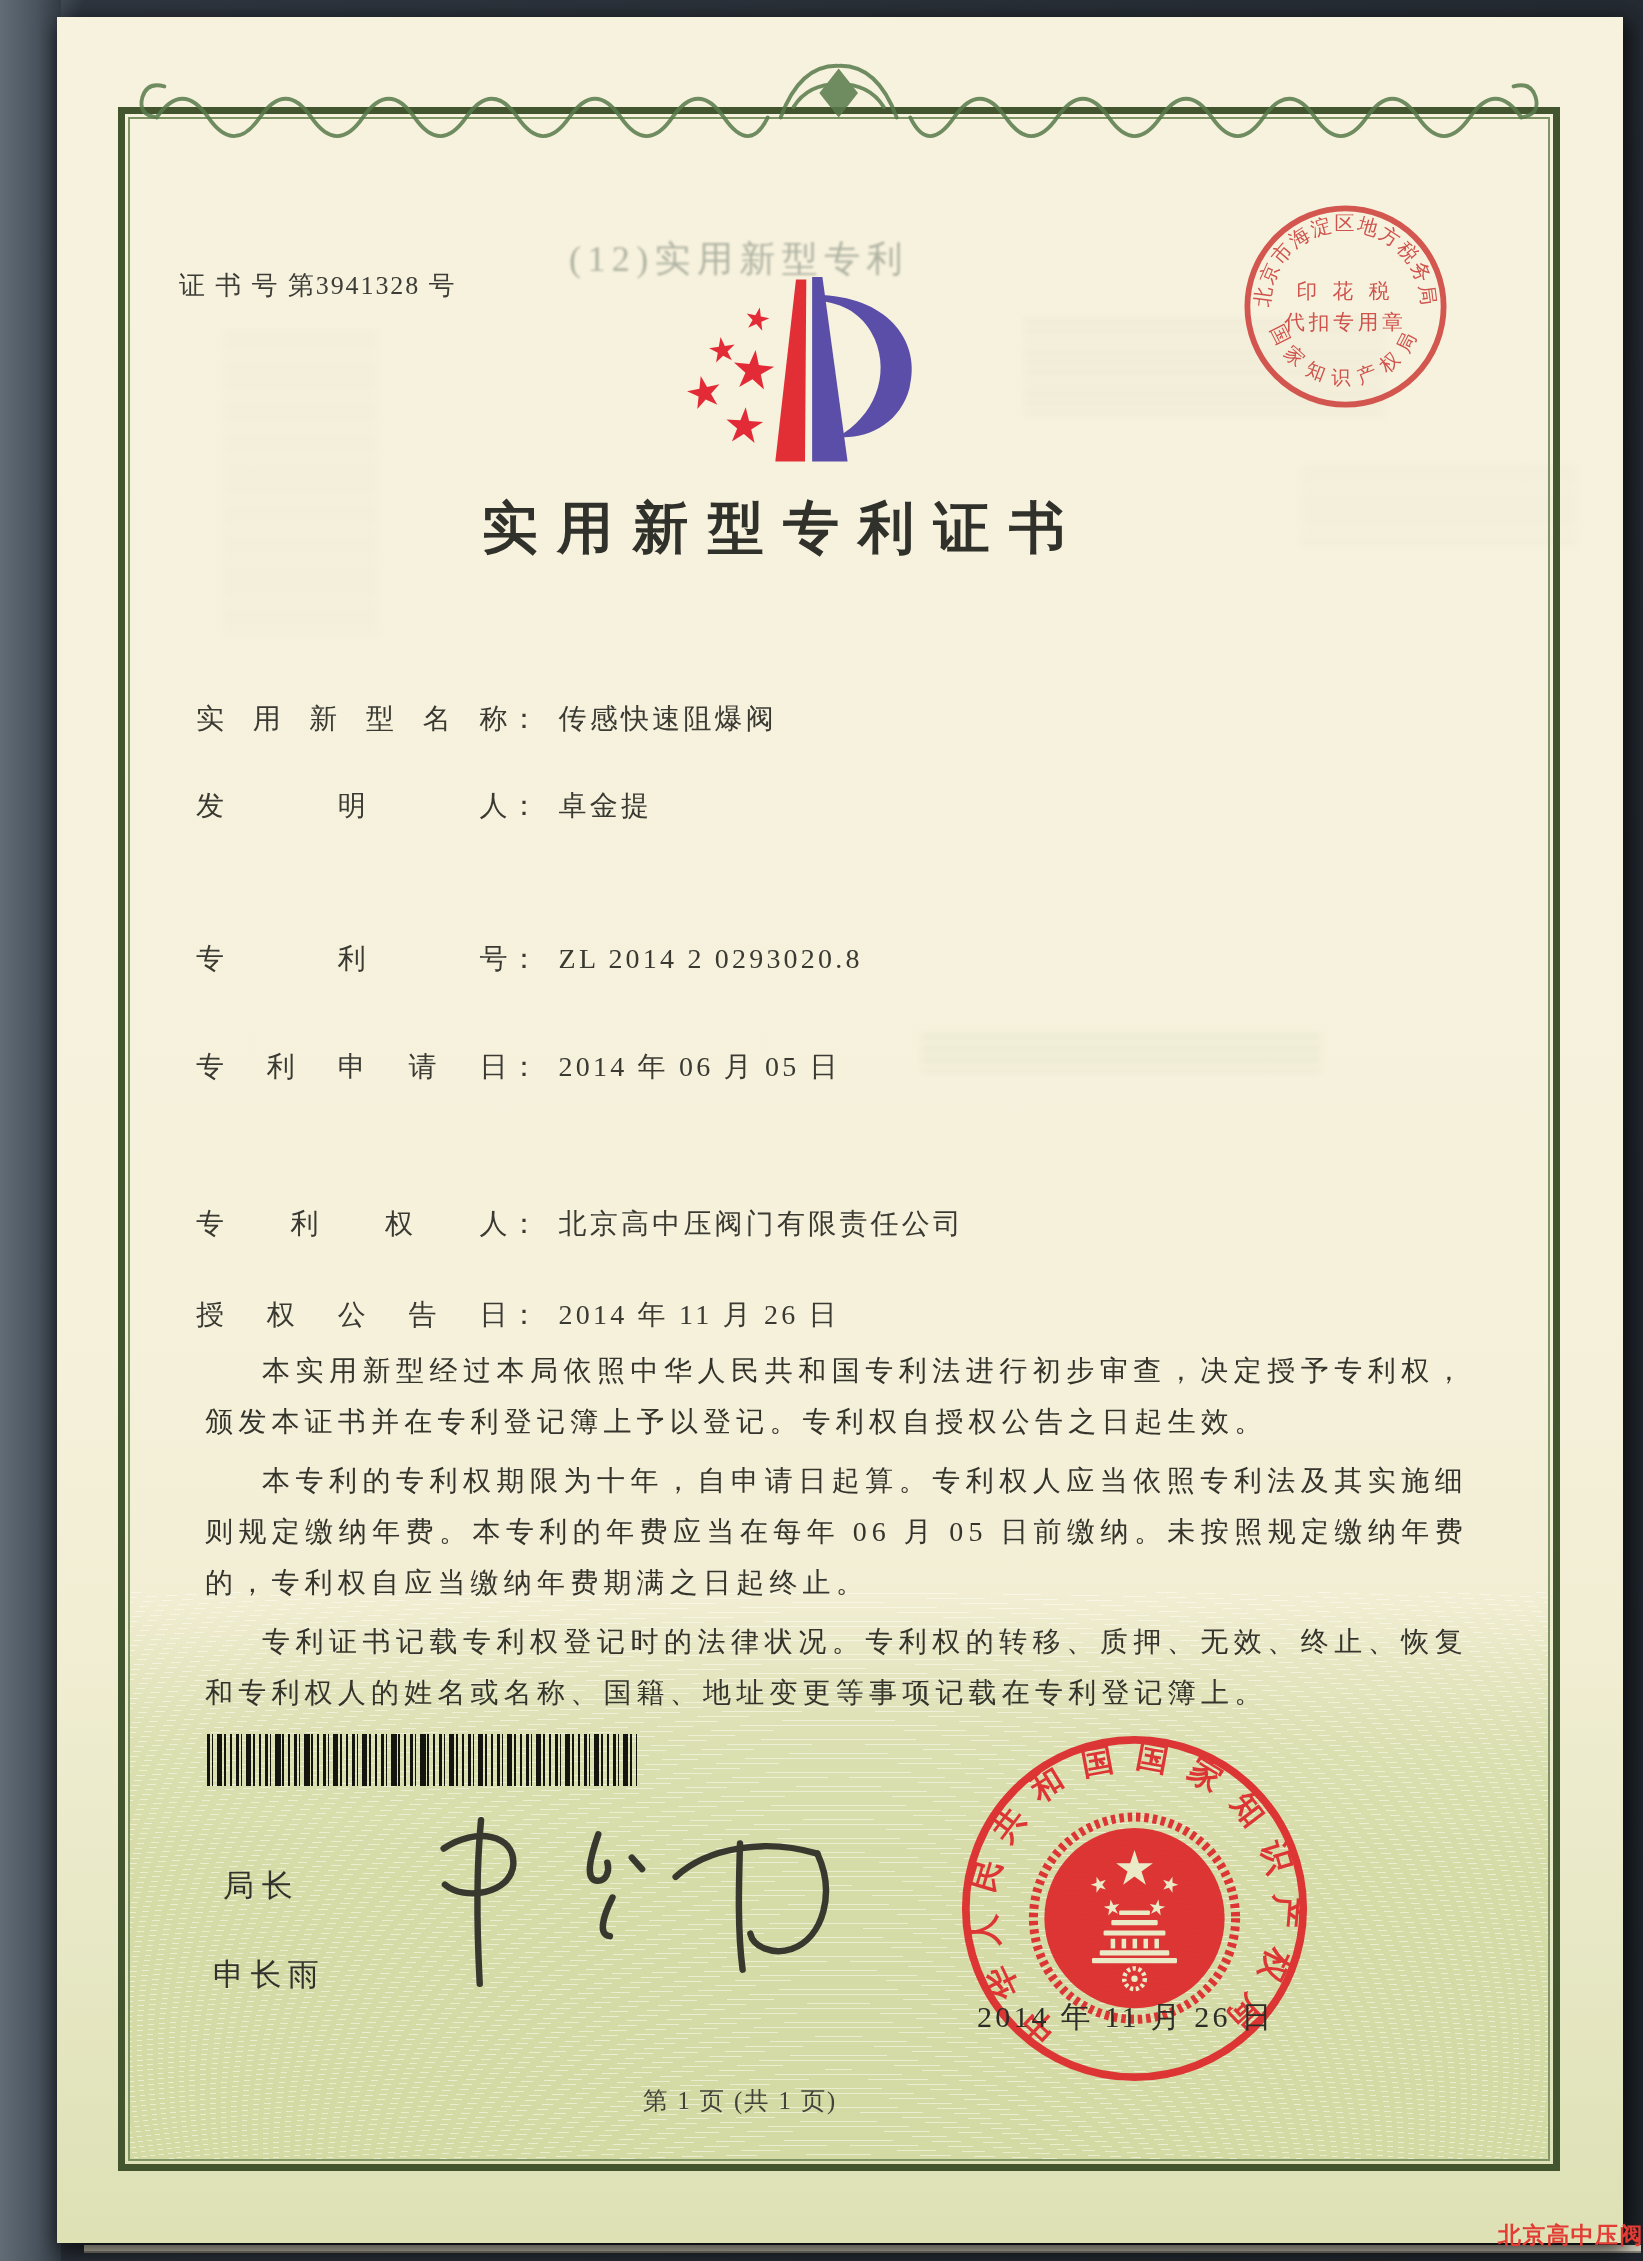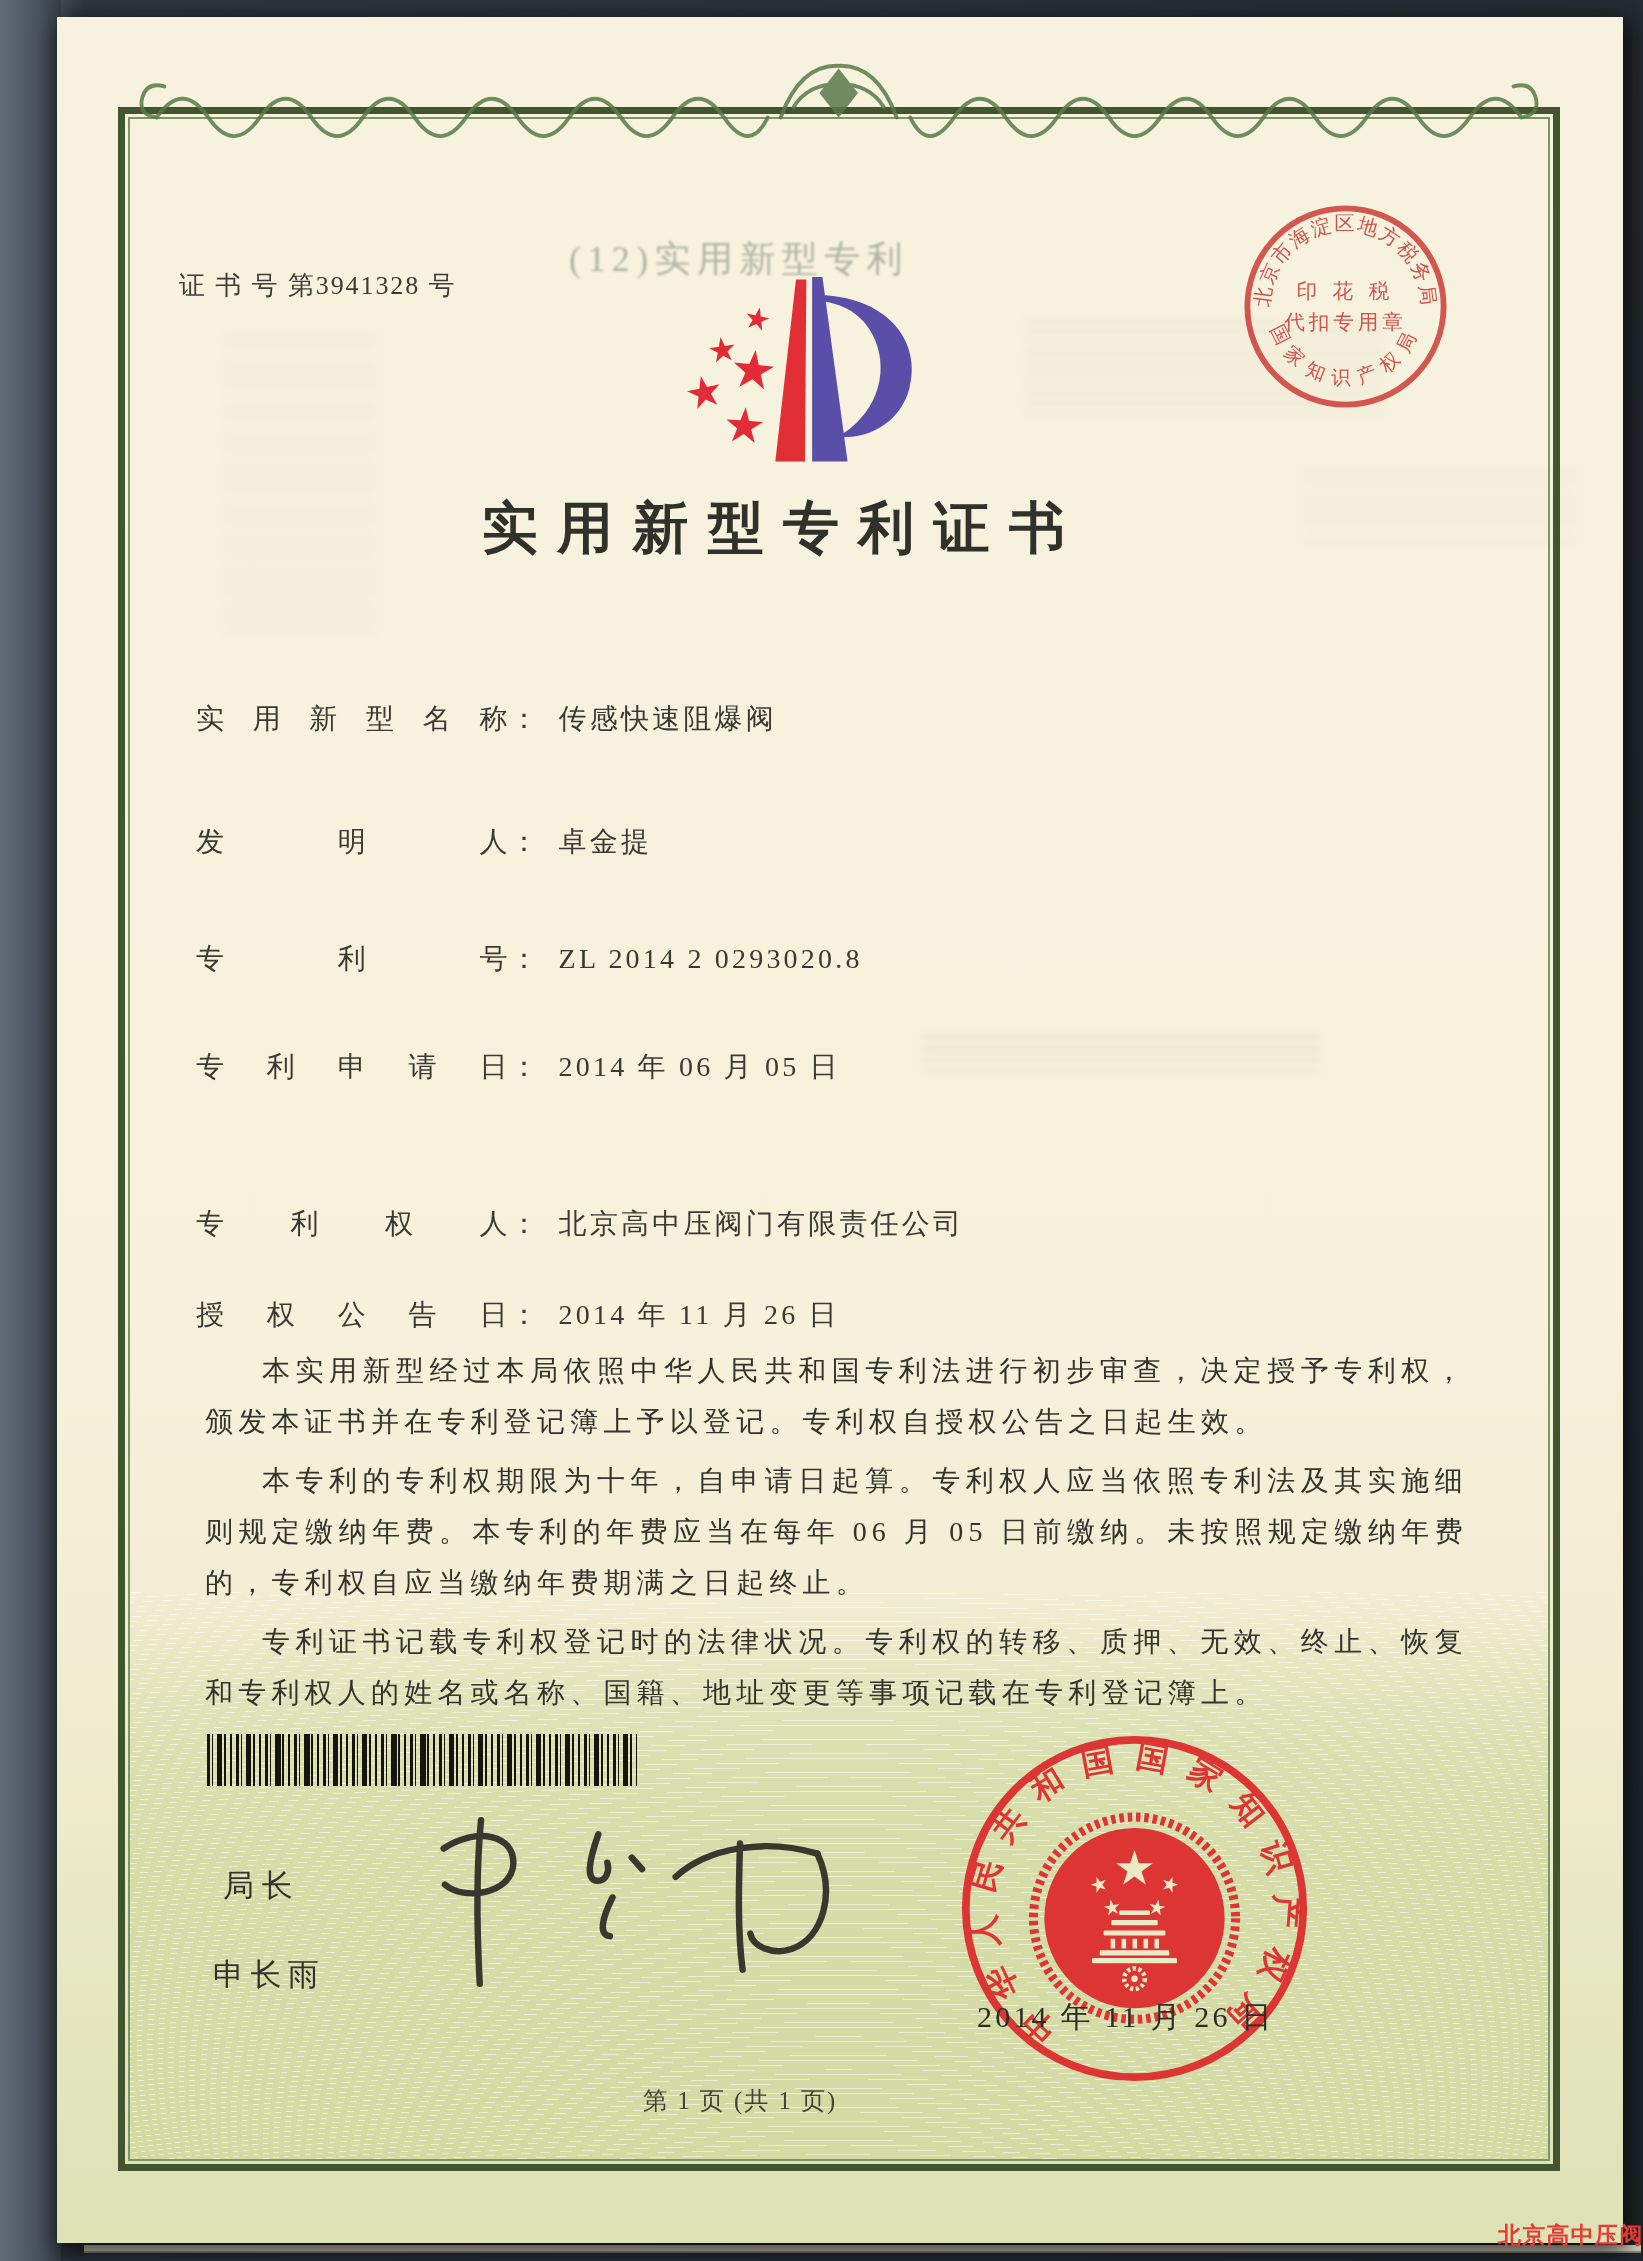--- a/index.html
+++ b/index.html
@@ -48,21 +48,21 @@
   .tax-stamp{position:absolute;left:1182px;top:183px;width:213px;height:213px;z-index:4;opacity:.92;}
   .logo{position:absolute;left:628px;top:256px;width:240px;height:195px;z-index:4;}
 
   .title{position:absolute;left:726px;top:474px;transform:translateX(-50%);z-index:4;white-space:nowrap;
     font-size:56px;font-weight:bold;letter-spacing:19.3px;color:#31312b;}
 
   .field{position:absolute;left:139px;z-index:4;font-size:28px;color:#3a3a33;letter-spacing:2.6px;white-space:nowrap;}
   .flabel{display:inline-block;width:314px;text-align:justify;text-align-last:justify;}
   .fcolon{display:inline-block;}
   .fvalue{margin-left:18px;letter-spacing:3.2px;}
-  .f0{top:683px;} .f1{top:806px;font-family:Liberation Mono, monospace;} .f2{top:923px;} .f3{top:1031px;} .f4{top:1165px;margin-top:23px;} .f5{top:1279px;}
+  .f0{top:683px;} .f1{top:770px;font-family:Liberation Mono, monospace;} .f2{top:923px;} .f3{top:1031px;} .f4{top:1165px;margin-top:23px;} .f5{top:1279px;}
 
   .paras{position:absolute;left:140px;top:1320px;width:1279px;z-index:4;
     font-size:28px;line-height:51px;letter-spacing:5.2px;color:#34342d;text-align:justify;}
   .paras p{margin:8px;text-indent:57px;font-family:Liberation Serif, serif;}
 
   .barcode{position:absolute;left:150px;top:1717px;width:430px;height:52px;z-index:4;
     background:repeating-linear-gradient(90deg,
       #15150f 0 3.2px,transparent 3.2px 5.2px,
       #15150f 5.2px 6.4px,transparent 6.4px 10.3px,
       #15150f 10.3px 15.5px,transparent 15.5px 17.4px,

